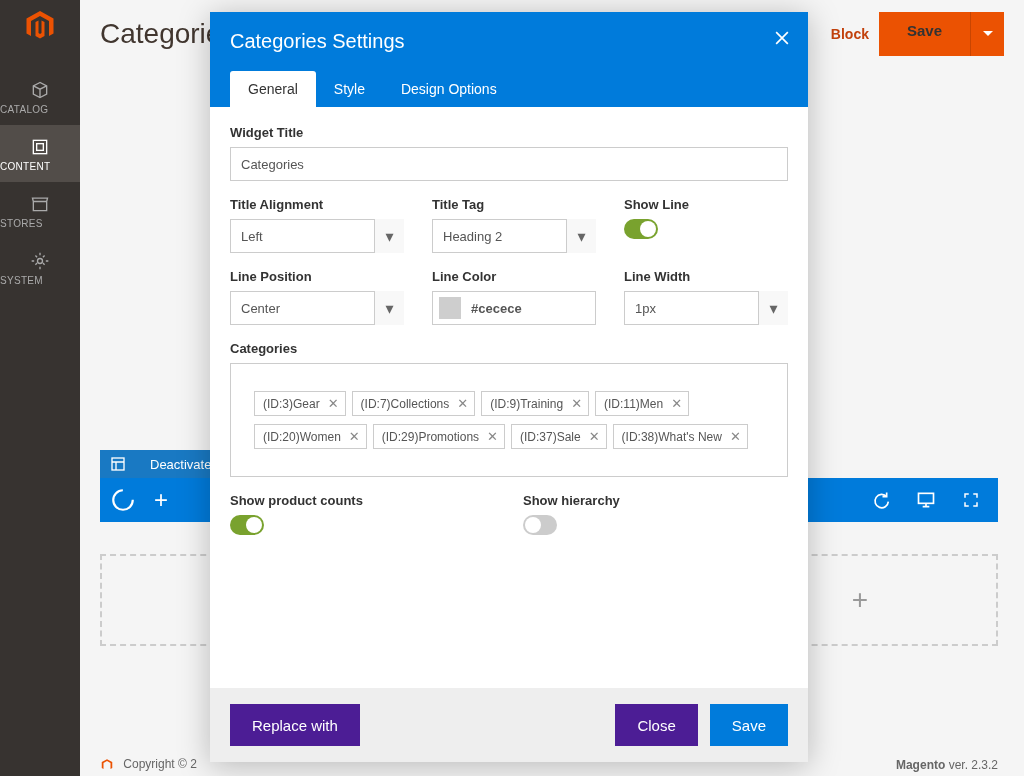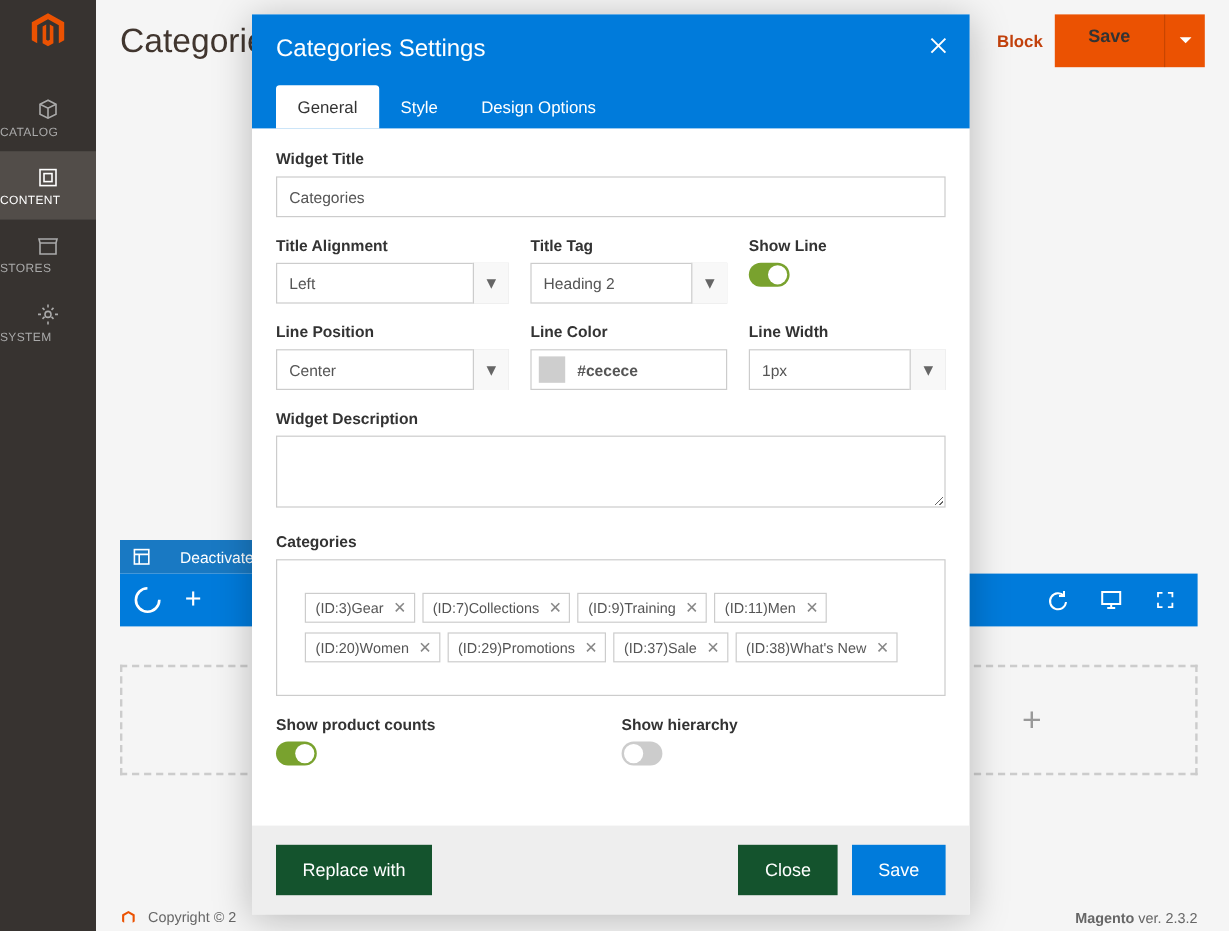--- a/index.html
+++ b/index.html
@@ -41,21 +41,21 @@
 .modal { position: absolute; left: 210px; top: 12px; width: 598px; background: #fff; box-shadow: 0 4px 30px rgba(0,0,0,0.25); display: flex; flex-direction: column; height: 750px; }
 .modal-header { background: #007bdb; color: #fff; padding: 18px 20px 0 20px; }
 .modal-title { font-size: 20px; font-weight: 400; }
 .modal-close { position: absolute; right: 16px; top: 16px; color: #fff; cursor: pointer; }
 .modal-tabs { display: flex; margin-top: 18px; }
 .modal-tab { padding: 10px 18px; font-size: 14px; color: #fff; cursor: pointer; }
 .modal-tab.active { background: #fff; color: #333; border-radius: 3px 3px 0 0; }
 
 .modal-body { padding: 18px 20px 10px 20px; overflow-y: auto; flex: 1; }
 .field { margin-bottom: 16px; }
-.field-row { display: flex; gap: 18px; margin-bottom: 16px; }
+.field-row { display: flex; gap: 28px; margin-bottom: 16px; }
 .field-row .field { flex: 1; margin-bottom: 0; }
 .field-row .field.small { flex: 0 0 164px; }
 .label { font-size: 13px; font-weight: 600; color: #333; margin-bottom: 7px; display: block; }
 .input, .select { width: 100%; height: 34px; border: 1px solid #ccc; padding: 0 10px; font-size: 13px; color: #555; background: #fff; }
 .select-wrap { position: relative; }
 .select-wrap .chev { position: absolute; right: 0; top: 0; width: 30px; height: 34px; border-left: 1px solid #ccc; display: flex; align-items: center; justify-content: center; color: #666; pointer-events: none; background: #f8f8f8; }
 .textarea { width: 100%; height: 60px; border: 1px solid #ccc; padding: 8px 10px; font-size: 13px; resize: both; }
 
 .color-field { display: flex; align-items: center; border: 1px solid #ccc; height: 34px; padding: 0 10px 0 6px; font-weight: bold; }
 .color-swatch { width: 22px; height: 22px; background: #cecece; margin-right: 10px; }
@@ -70,21 +70,21 @@
 .toggle.off .knob { left: 2px; }
 
 
 .tags-box { border: 1px solid #ccc; padding: 23px; min-height: 100px; }
 .tag { display: inline-flex; align-items: center; border: 1px solid #ccc; padding: 4px 6px 4px 8px; font-size: 12px; color: #555; margin: 4px 6px 4px 0; background: #fff; }
 .tag .x { margin-left: 8px; color: #888; cursor: pointer; font-size: 13px; }
 
 .modal-footer { background: #eee; padding: 16px 20px; display: flex; align-items: center; gap: 12px; }
 .modal-footer .spacer { flex: 1; }
 .btn { height: 42px; padding: 0 22px; font-size: 15px; border: none; cursor: pointer; font-weight: 500; }
-.btn-gray { background: #14532d; color: #fff; }
+.btn-gray { background: #4c1d95; color: #fff; }
 .btn-primary { background: #007bdb; color: #fff; }
 </style>
 </head>
 <body>
 
 <div class="sidebar">
   <div class="sidebar-logo">
     <svg viewBox="0 0 24 24" fill="currentColor">
         <path d="M12 2 3 7v10l3 1.7V8.7l6-3.4 6 3.4v10l3-1.7V7l-9-5zm-1 6.3-2 1.1v9.3l3 1.7 3-1.7V9.4l-2-1.1v8.4l-1 .6-1-.6V8.3z"></path>
       </svg>
@@ -239,24 +239,20 @@
       </div>
       <div class="field small">
         <span class="label">Line Width</span>
         <div class="select-wrap">
           <input class="input" readonly="" value="1px" style="">
           <span class="chev">▾</span>
         </div>
       </div>
     </div>
 
-    <div class="field">
-      <span class="label">Widget Description</span>
-      <textarea class="textarea" style=""></textarea>
-    </div>
 
     <div class="field">
       <span class="label">Categories</span>
       <div class="tags-box" id="tags-box"><span class="tag">
             <span>(ID:3)Gear</span>
             <span class="x">✕</span>
           </span><span class="tag">
             <span>(ID:7)Collections</span>
             <span class="x">✕</span>
           </span><span class="tag">

